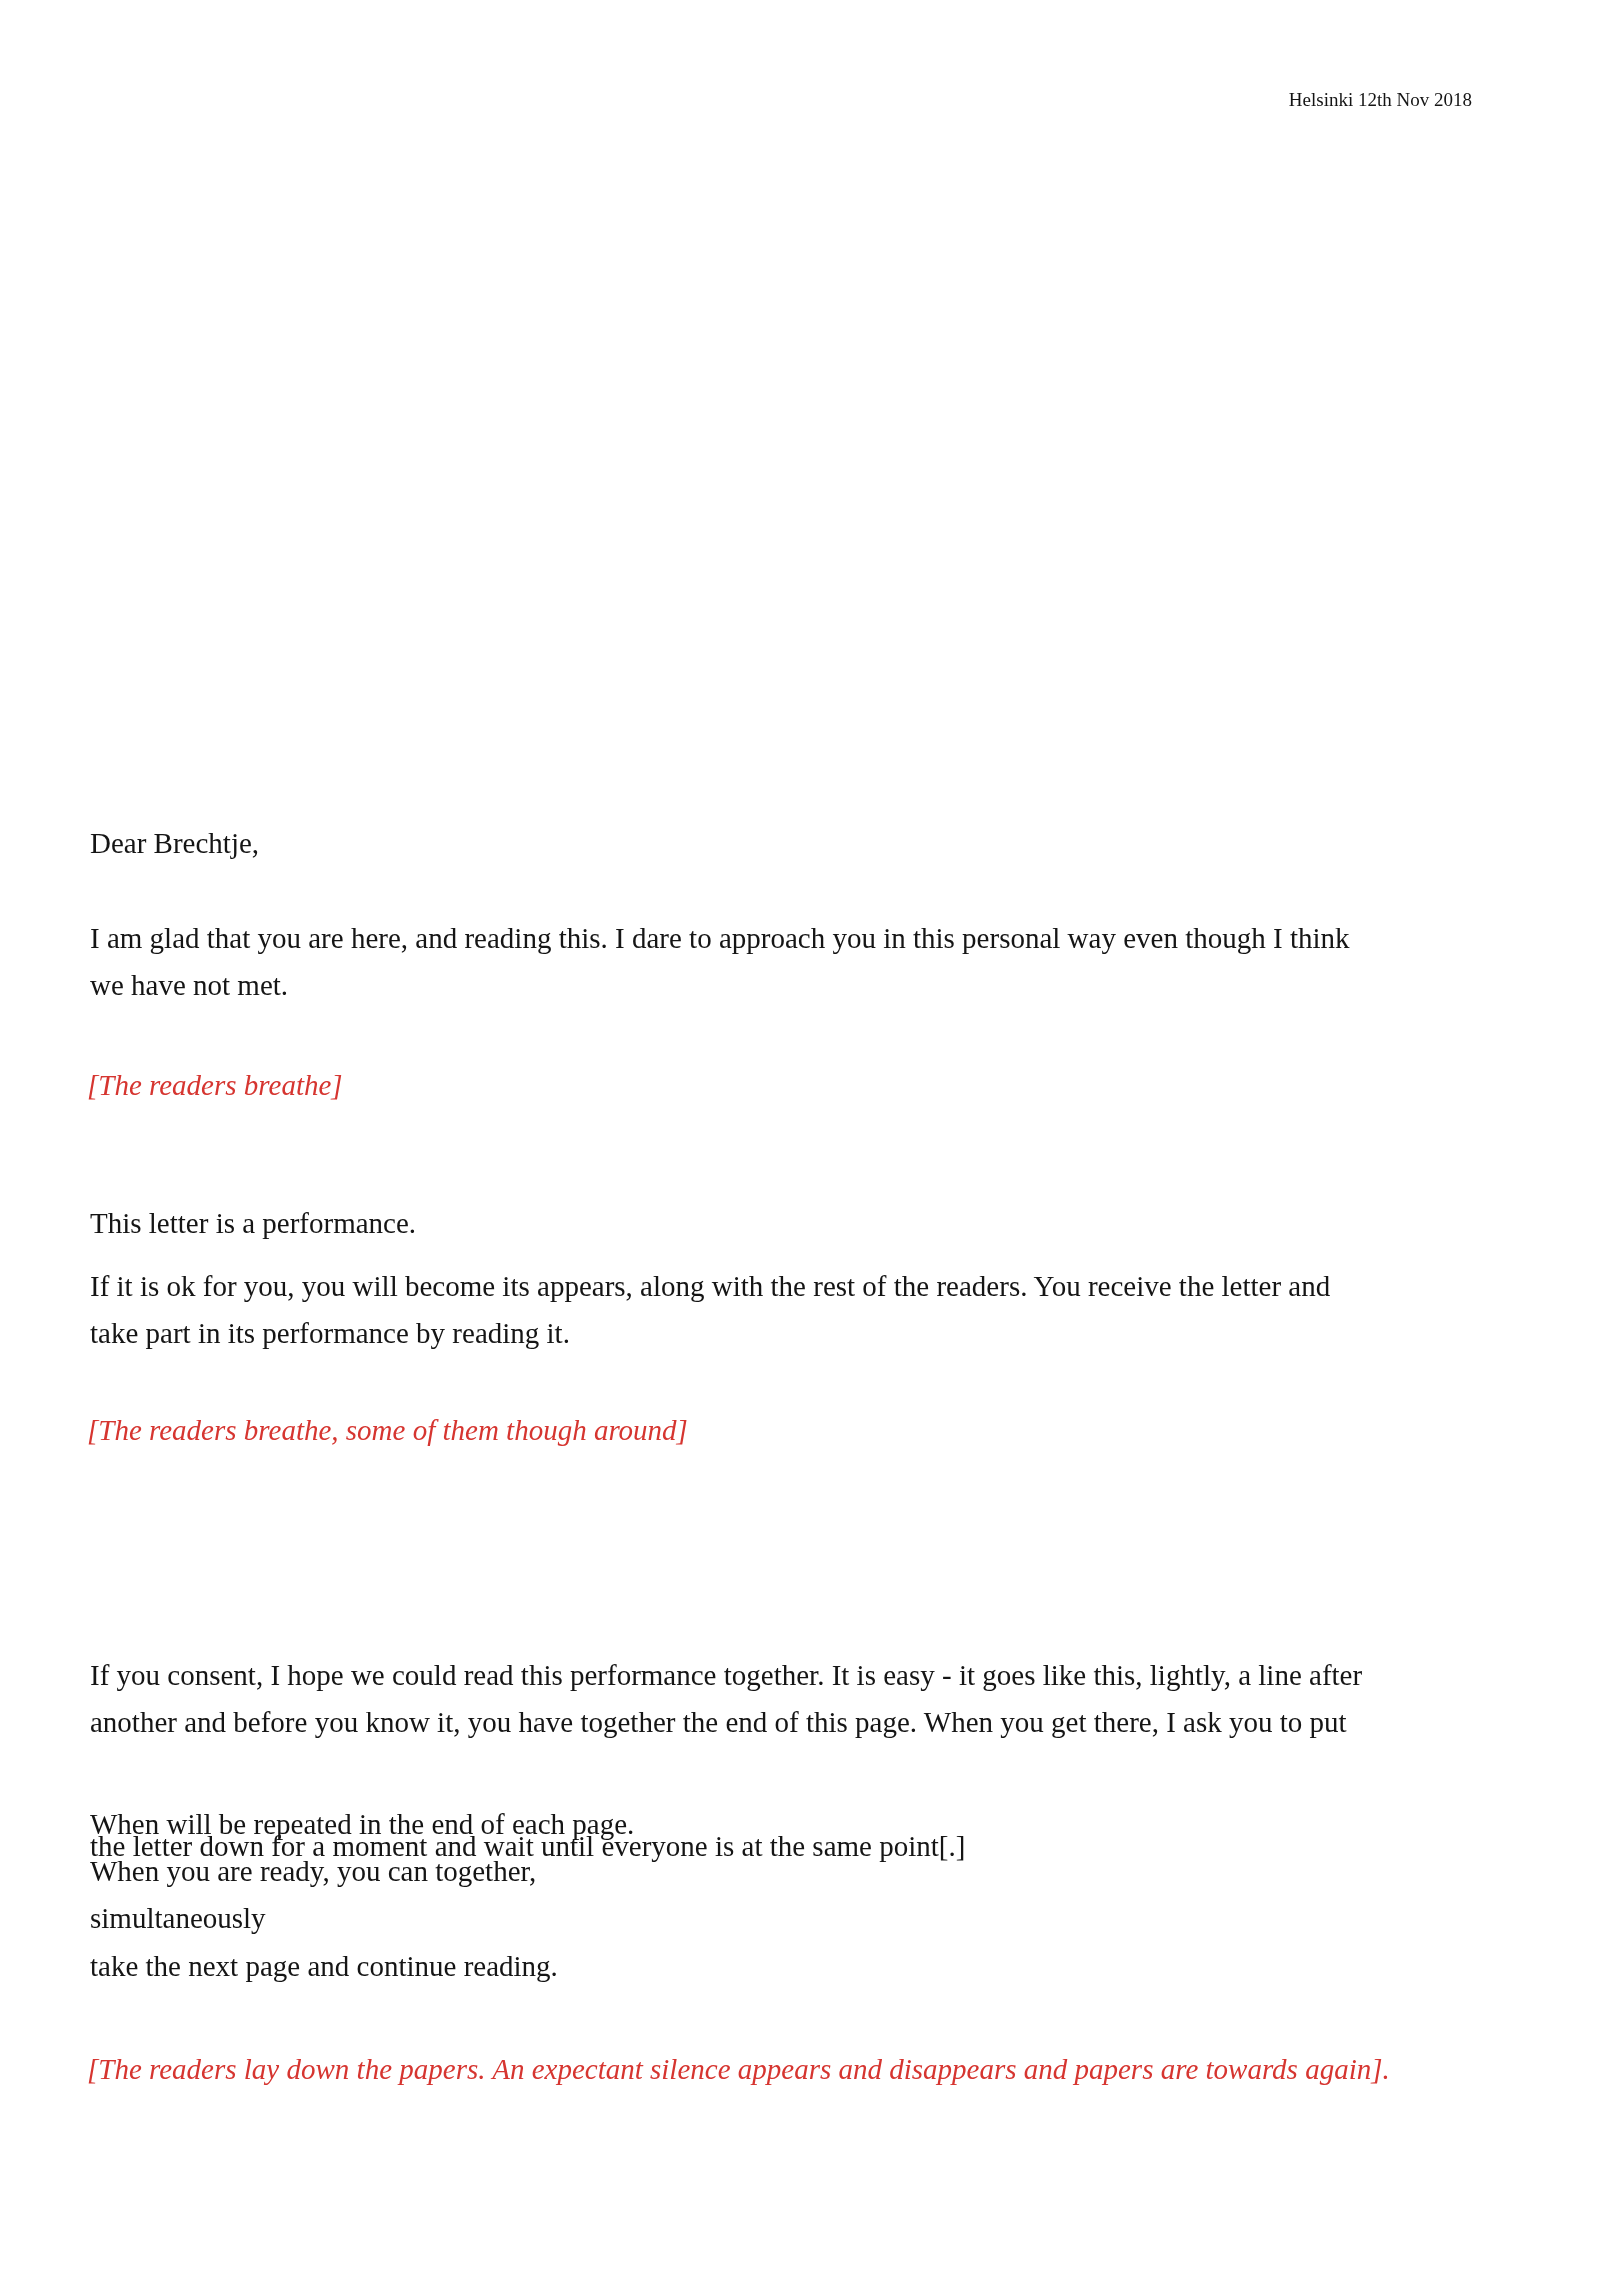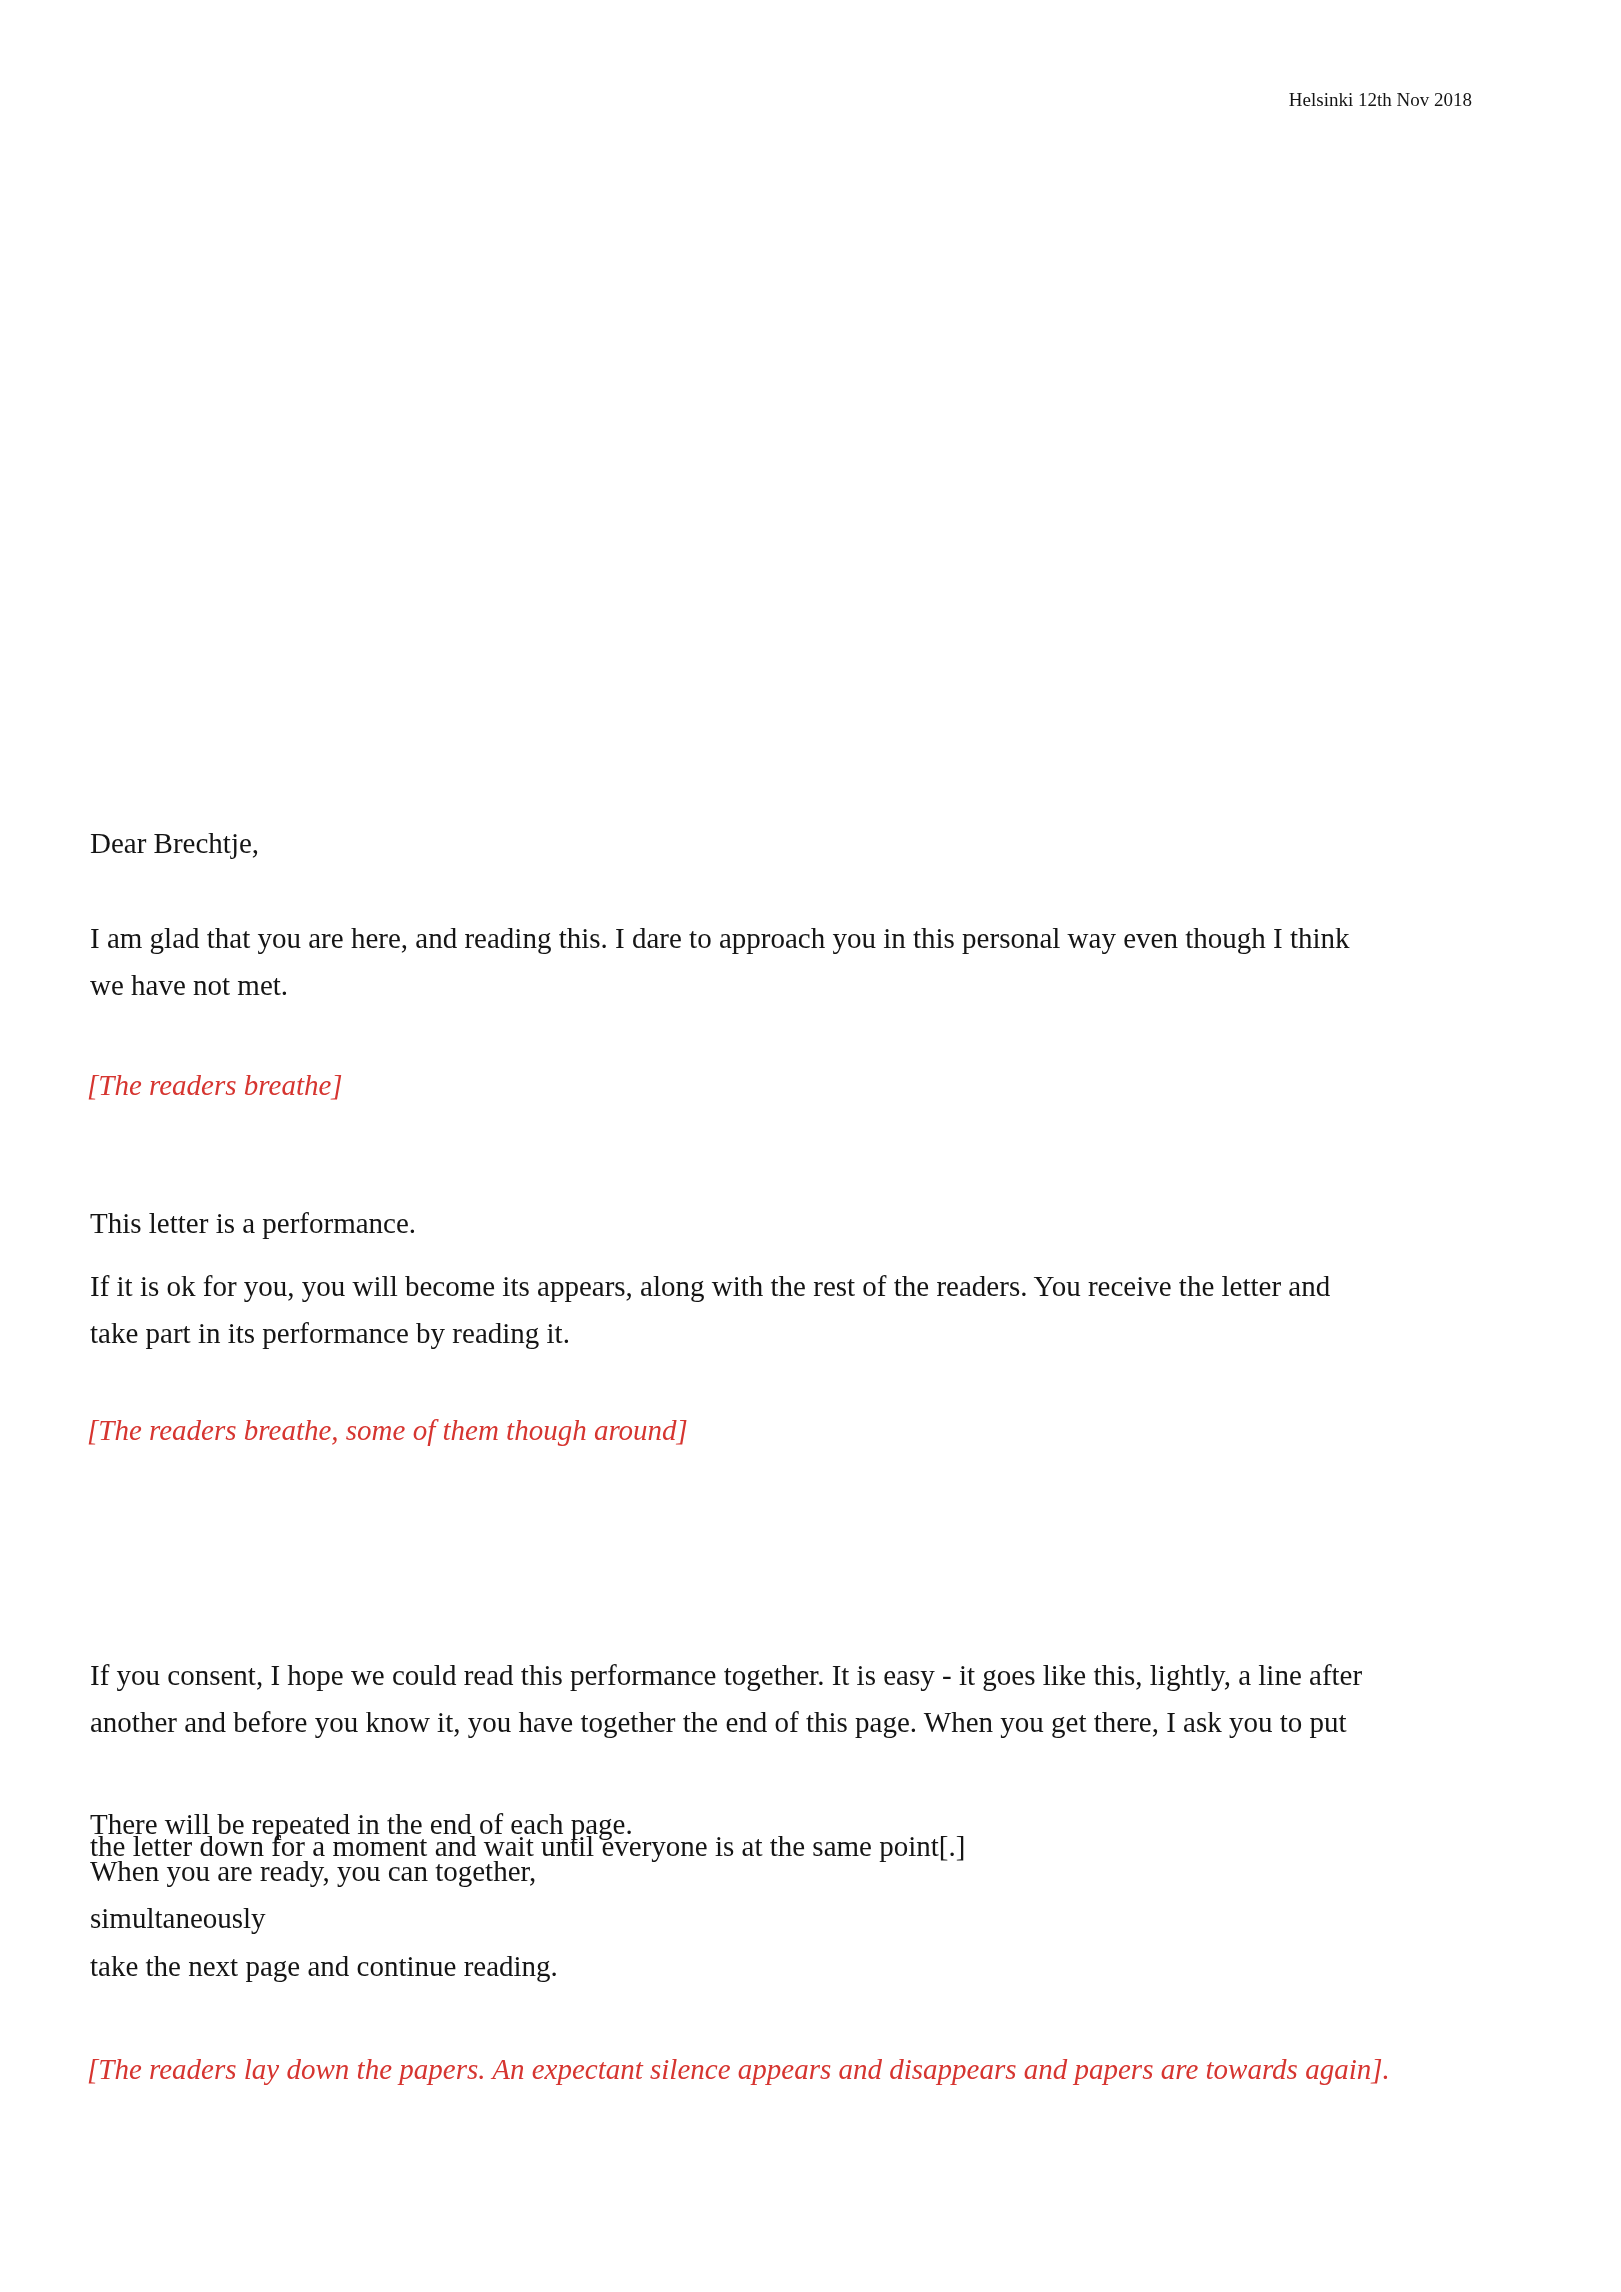--- a/index.html
+++ b/index.html
@@ -62,21 +62,21 @@
 
   <div class="bodyline" style="top:1207px">This letter is a performance.</div>
   <div class="bodyline" style="top:1270px">If it is ok for you, you will become its appears, along with the rest of the readers. You receive the letter and</div>
   <div class="bodyline" style="top:1317px">take part in its performance by reading it.</div>
 
   <div class="stage" style="top:1414px">[The readers breathe, some of them though around]</div>
 
   <div class="bodyline" style="top:1659px">If you consent, I hope we could read this performance together. It is easy - it goes like this, lightly, a line after</div>
   <div class="bodyline" style="top:1706px">another and before you know it, you have together the end of this page. When you get there, I ask you to put</div>
   <div class="bodyline" style="top:1830px">the letter down for a moment and wait until everyone is at the same point[.]</div>
-  <div class="bodyline" style="top:1808px">There will be repeated in the end of each page.</div>
+  <div class="bodyline" style="top:1808px">When will be repeated in the end of each page.</div>
   <div class="bodyline" style="top:1855px">When you are ready, you can together,</div>
   <div class="bodyline" style="top:1902px">simultaneously</div>
   <div class="bodyline" style="top:1950px">take the next page and continue reading.</div>
 
   <div class="stage" style="top:2053px">[The readers lay down the papers. An expectant silence appears and disappears and papers are towards again].</div>
 
 </div>
 
 
 </body></html>

